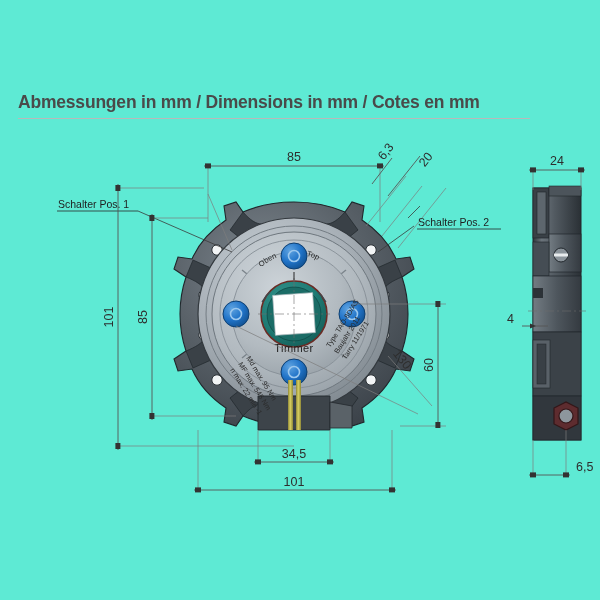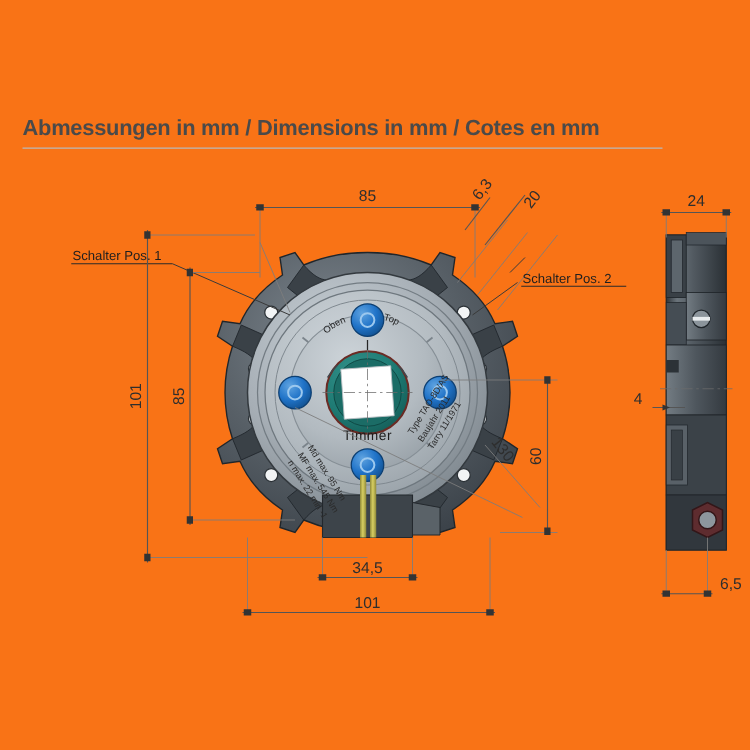--- a/index.html
+++ b/index.html
@@ -11,21 +11,21 @@
     width: 600px;
     height: 600px;
     overflow: hidden;
     font-family: "Liberation Sans", sans-serif;
     color: #3a3a3a;
   }
   #page {
     position: relative;
     width: 600px;
     height: 600px;
-    background: #f97316;
+    background: #5eead4;
   }
   #heading-wrap {
     position: absolute;
     left: 18px;
     top: 92px;
     width: 530px;
   }
   #heading {
     font-family: "Liberation Sans", sans-serif;
     font-size: 17.5px;

